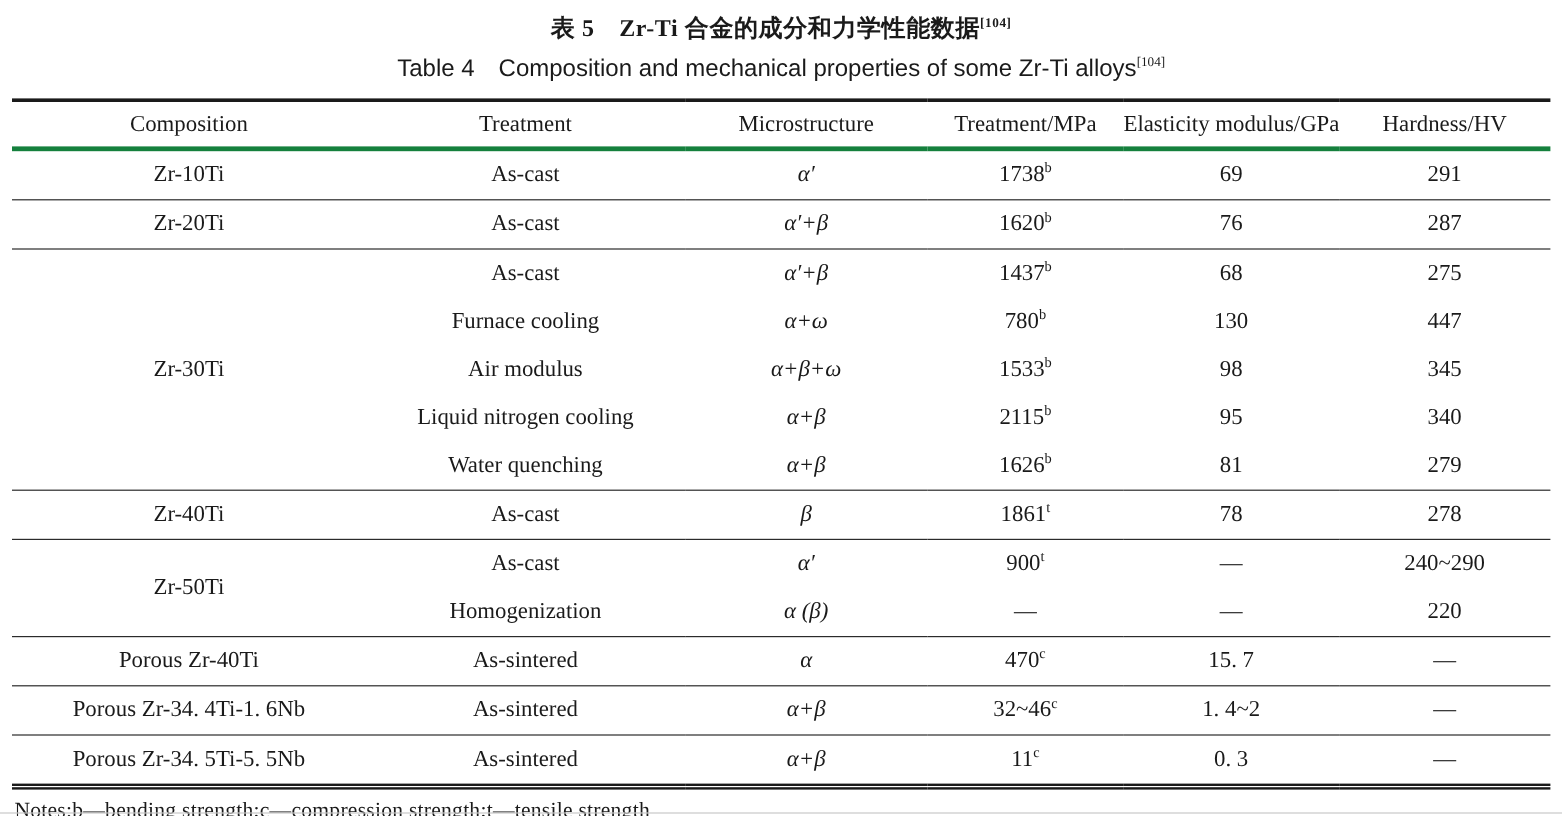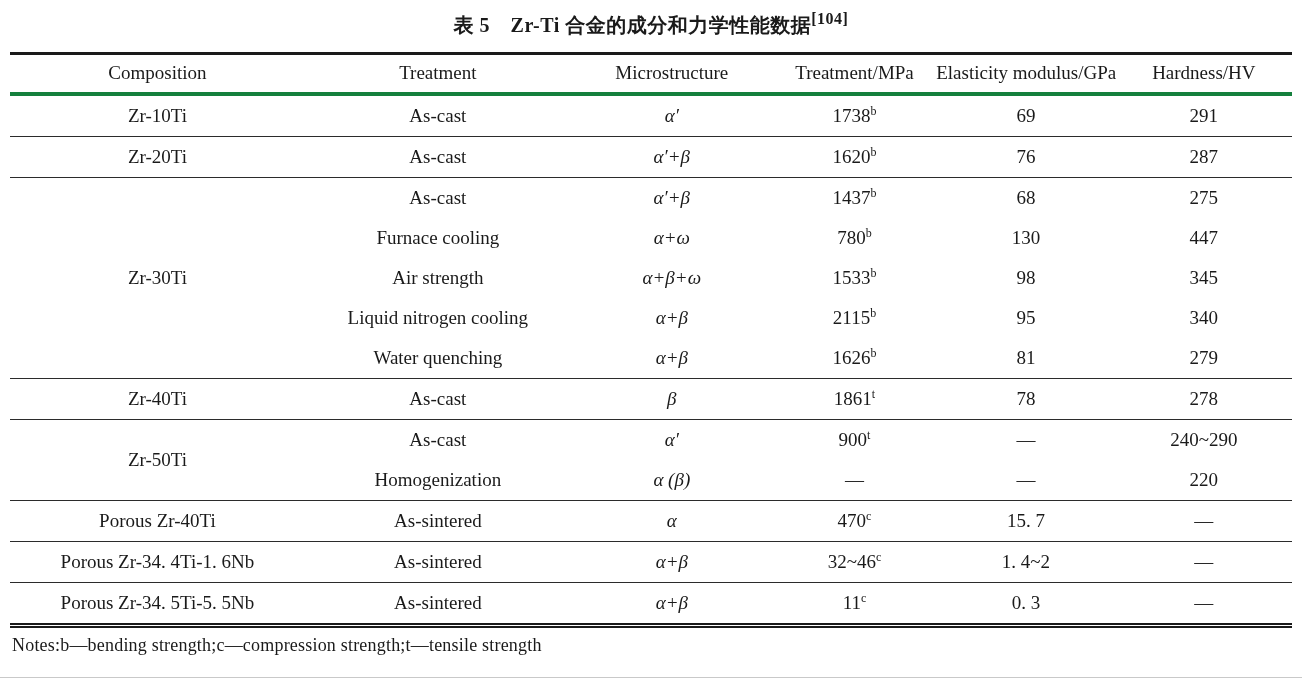--- a/index.html
+++ b/index.html
@@ -27,21 +27,21 @@
     letter-spacing: 0.5px;
     margin-top: 4px;
   }
   .title-en {
     text-align: center;
     font-size: 20px;
     font-family: "Liberation Sans", sans-serif;
     margin-top: 9px;
   }
   .title-en .t-label { margin-right: 20px; }
-  sup.ref { font-size: 16px; font-family: "Liberation Serif", serif; }
+  sup.ref { font-size: 11px; font-family: "Liberation Serif", serif; }
   table.data-table {
     width: 100%;
     table-layout: fixed;
     border-collapse: collapse;
     margin-top: 13px;
     border-top: 3px solid #1a1a1a;
     border-bottom: 5px double #1a1a1a;
   }
   .data-table th, .data-table td {
     font-weight: 400;
@@ -65,20 +65,23 @@
 </style>
 </head>
 <body>
 
 <div class="page">
 
   <div class="title-cn">
     <span>表 5　Zr-Ti 合金的成分和力学性能数据</span><sup class="ref">[104]</sup>
   </div>
 
+  <div class="title-en">
+    <span class="t-label">Table 4</span><span>Composition and mechanical properties of some Zr-Ti alloys</span><sup class="ref">[104]</sup>
+  </div>
 
   <table class="data-table">
     <colgroup>
       <col style="width:23%">
       <col style="width:20.75%">
       <col style="width:15.75%">
       <col style="width:12.75%">
       <col style="width:14%">
       <col style="width:13.75%">
     </colgroup>
@@ -118,21 +121,21 @@
         <td>275</td>
       </tr>
       <tr>
         <td>Furnace cooling</td>
         <td class="micro">α+ω</td>
         <td><span>780</span><sup>b</sup></td>
         <td>130</td>
         <td>447</td>
       </tr>
       <tr>
-        <td>Air strength</td>
+        <td>Air modulus</td>
         <td class="micro">α+β+ω</td>
         <td><span>1533</span><sup>b</sup></td>
         <td>98</td>
         <td>345</td>
       </tr>
       <tr>
         <td>Liquid nitrogen cooling</td>
         <td class="micro">α+β</td>
         <td><span>2115</span><sup>b</sup></td>
         <td>95</td>

